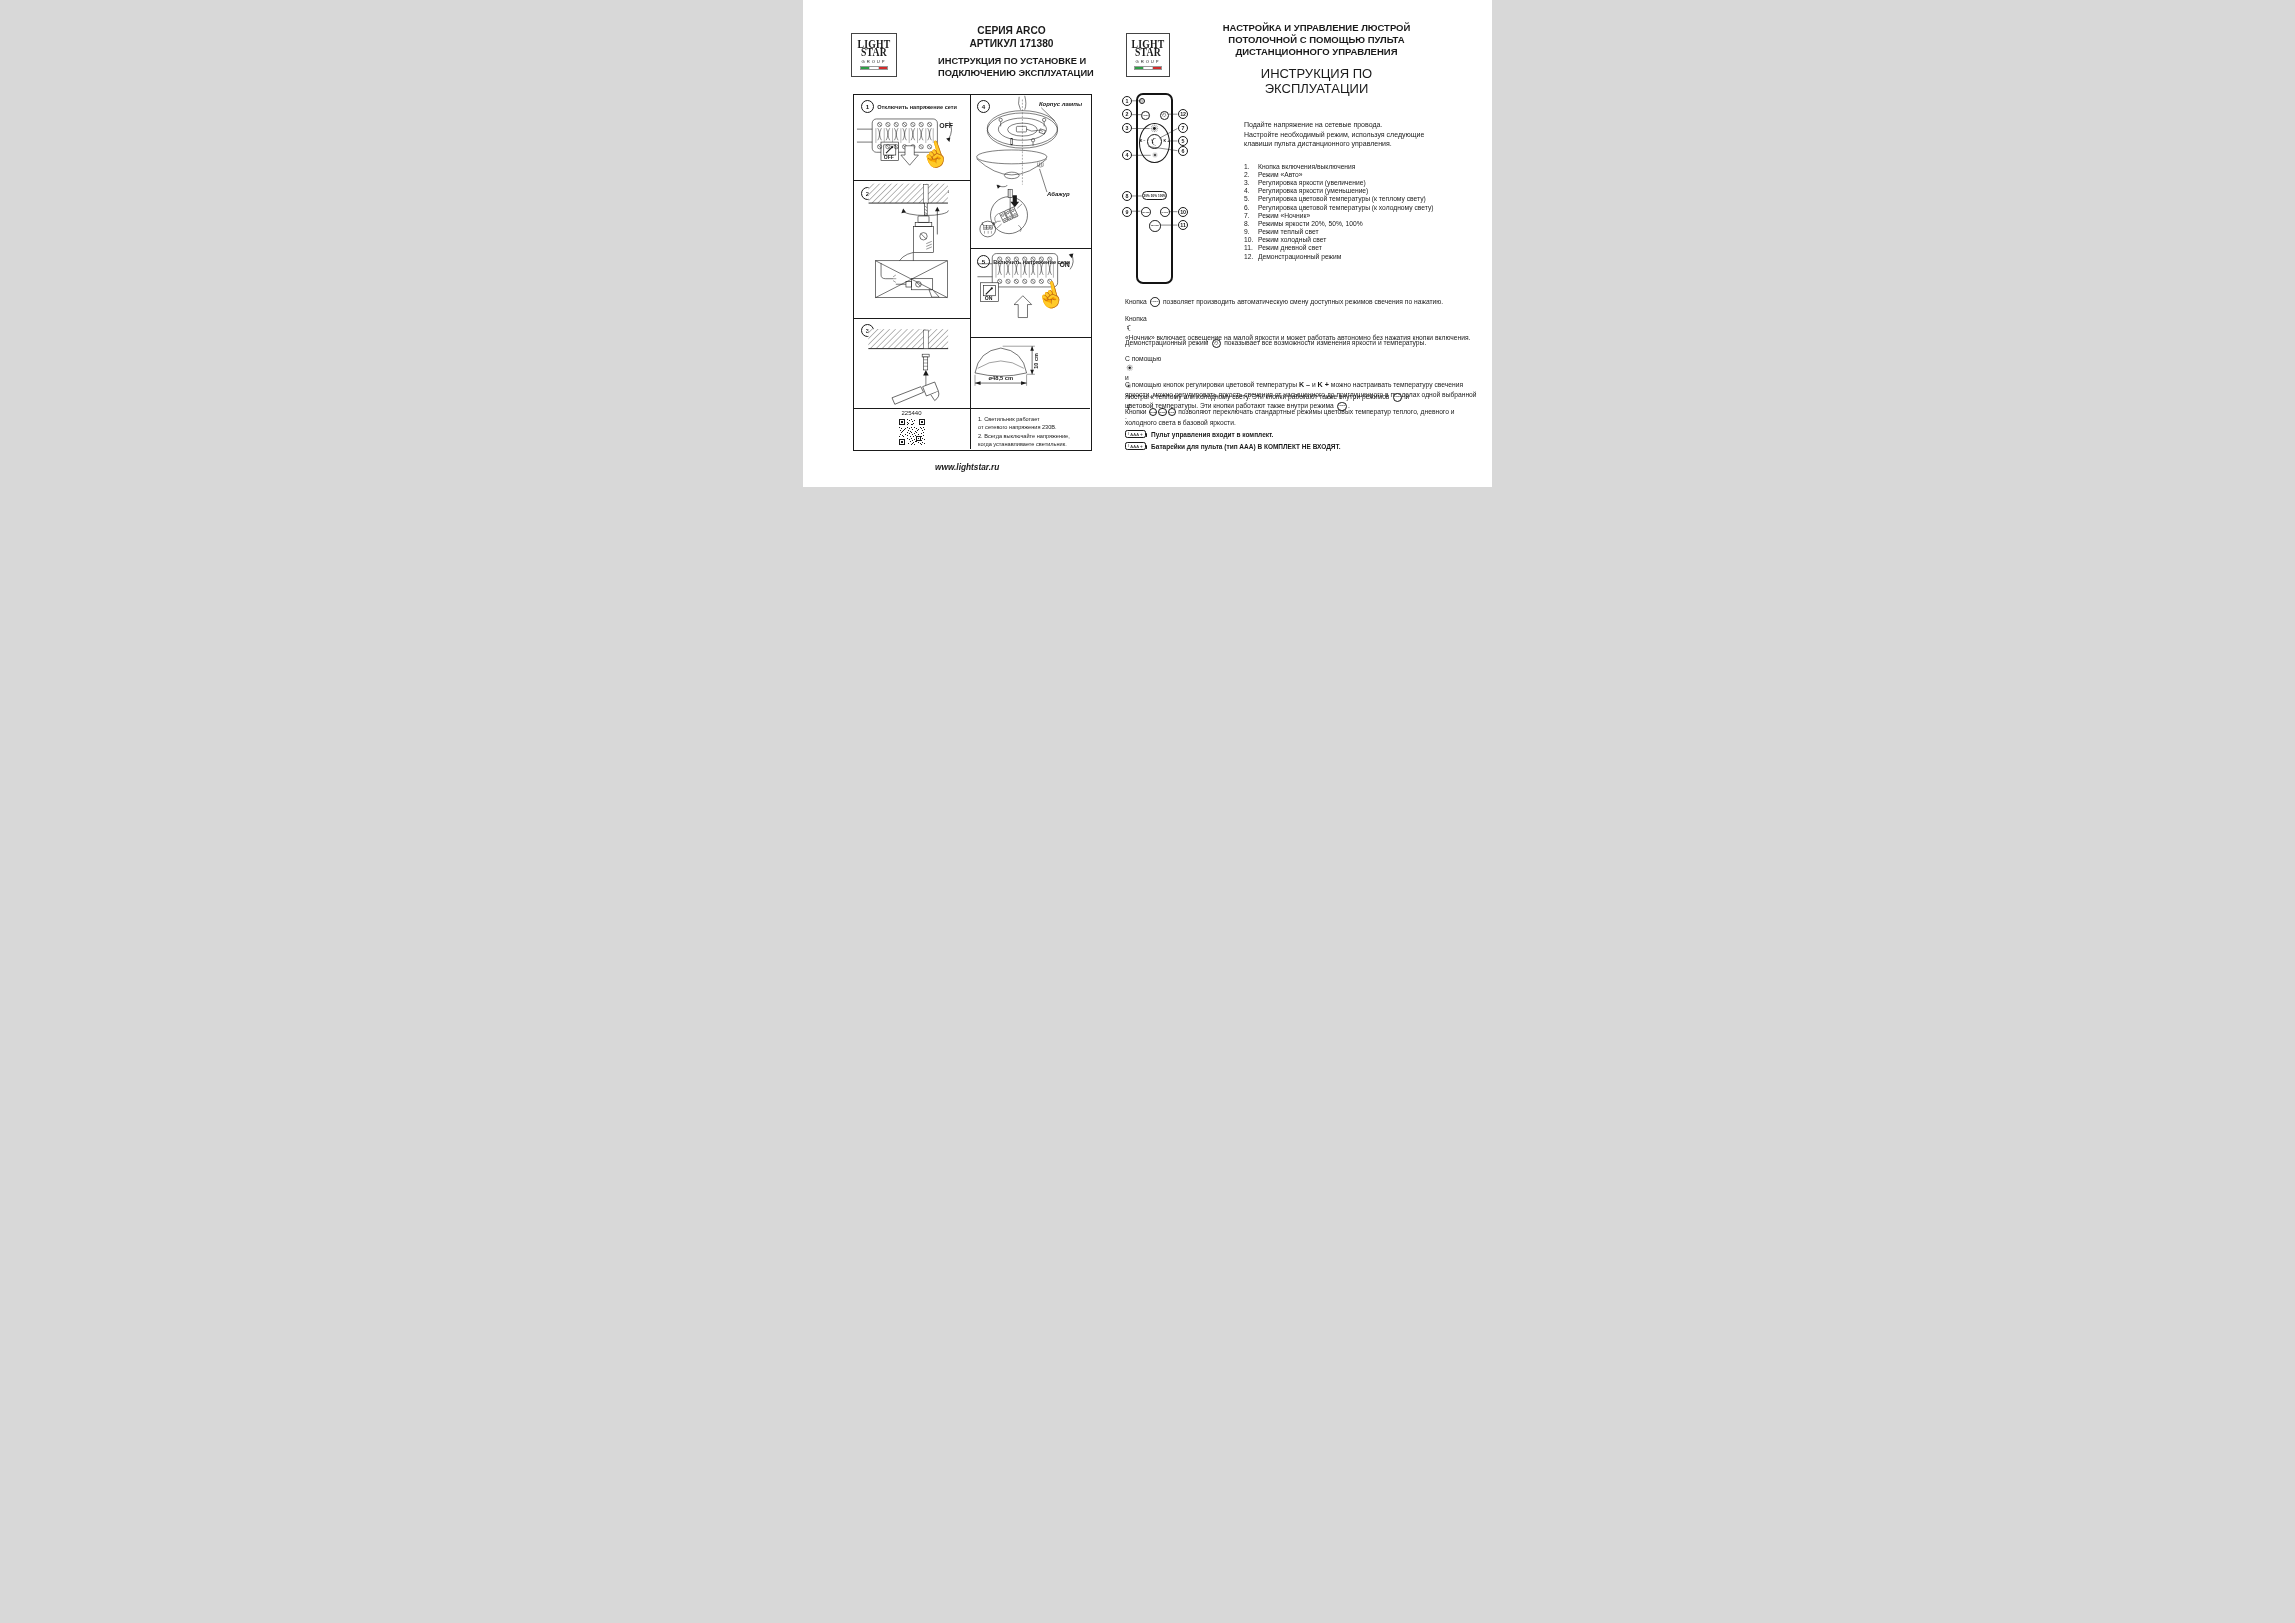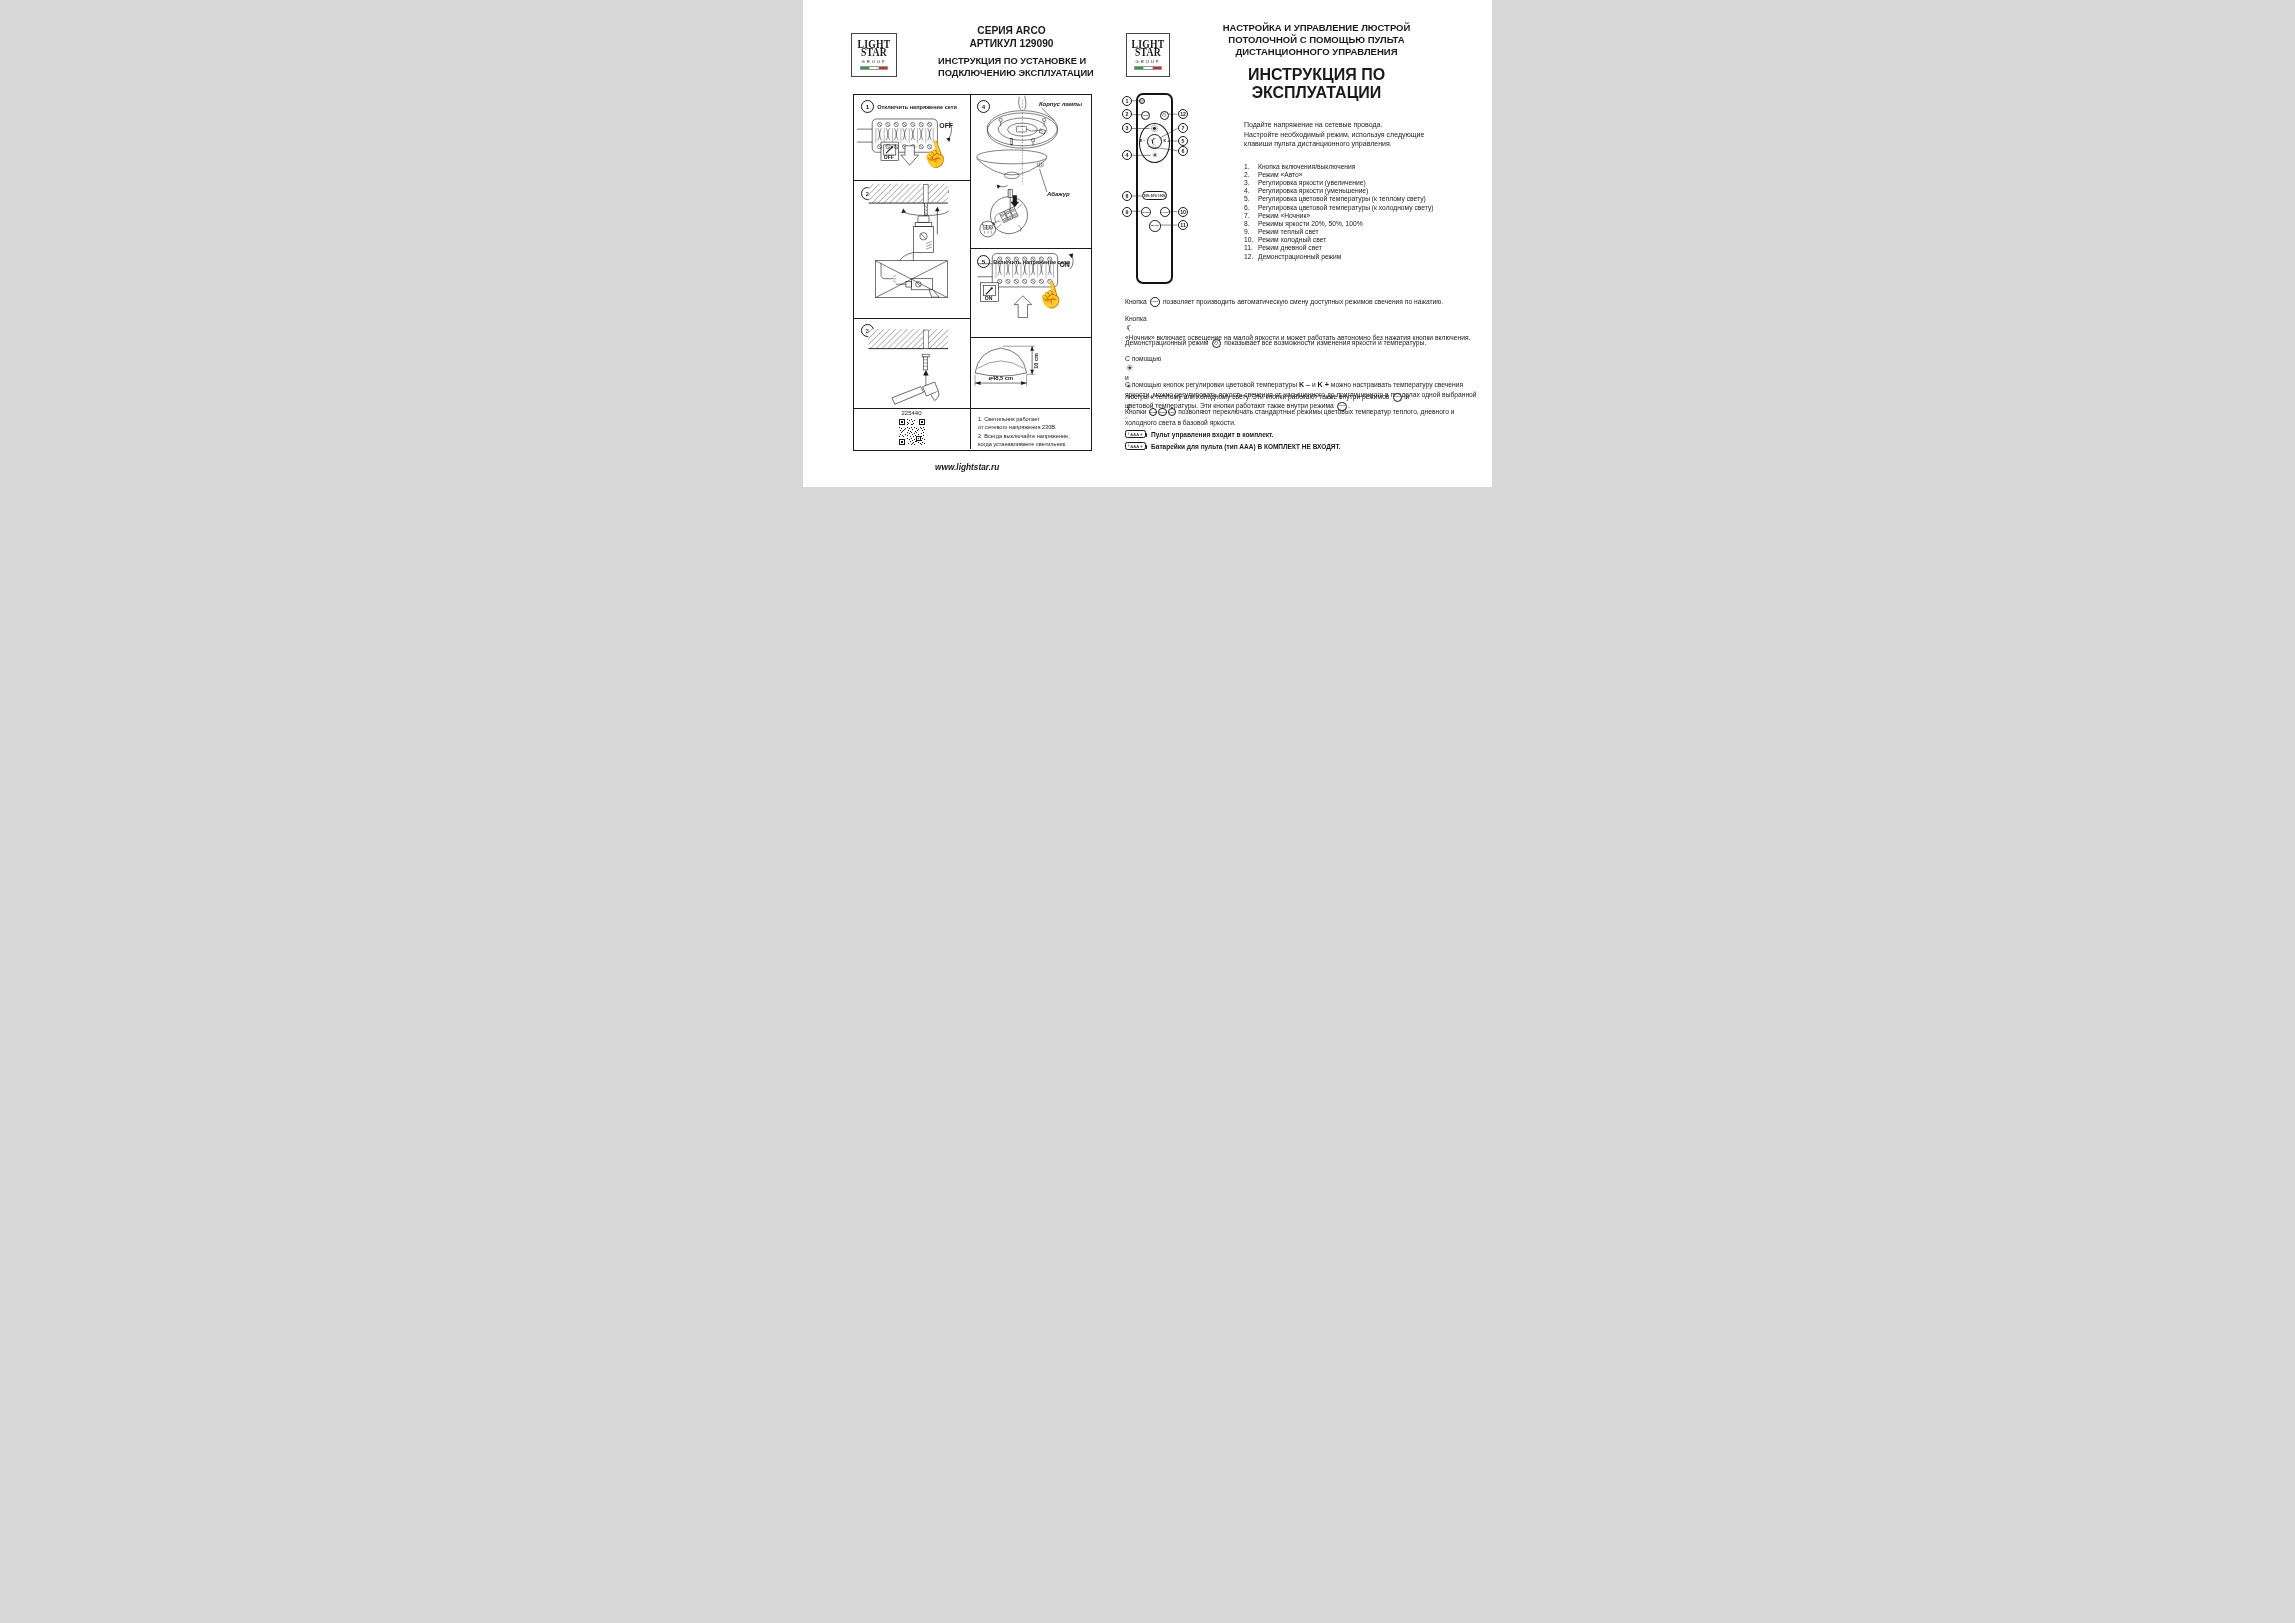--- a/index.html
+++ b/index.html
@@ -16,21 +16,21 @@
   .logo .l1{font-family:"Liberation Serif",serif;font-weight:700;font-size:9.7px;line-height:8.8px;
             letter-spacing:0.2px;transform:scaleY(1.25);}
   .logo .l3{font-size:4.2px;letter-spacing:1.9px;margin-top:1.9px;}
   .flag{display:flex;width:28px;height:4.2px;border:0.5px solid #999;margin-top:2.3px;box-sizing:border-box;}
   .flag>div{flex:1;}
   .fg{background:#2e9e45;}.fw{background:#fff;border-left:0.5px solid #ccc;border-right:0.5px solid #ccc;}.fr{background:#d22b2b;}
   
   .t-series{font-size:10.2px;font-weight:700;line-height:13px;}
   .t-sub{font-size:9.3px;font-weight:700;line-height:11.6px;}
   .r-title{font-size:9.5px;font-weight:700;line-height:12px;}
-  .r-sub{font-size:16px;font-weight:700;}
+  .r-sub{font-size:13px;font-weight:400;}
   
   .frame{position:absolute;border:0.7px solid #1a1a1a;}
   .step-head{position:absolute;display:flex;align-items:center;gap:3.2px;}
   .step-num{width:11px;height:11px;border:0.8px solid #1a1a1a;border-radius:50%;display:flex;
             align-items:center;justify-content:center;font-weight:700;font-size:6.2px;background:#fff;flex:0 0 auto;}
   .step-title{font-weight:700;font-size:5.6px;}
   
   .rc-body{position:absolute;border:2.1px solid #141414;border-radius:7px;background:#fff;box-sizing:border-box;}
   .circle{position:absolute;border:0.6px solid #1a1a1a;border-radius:50%;background:#fff;
           display:flex;align-items:center;justify-content:center;box-sizing:border-box;}
@@ -136,21 +136,21 @@
     <div class="l1">STAR</div>
     <div class="l3">GROUP</div>
     <div class="flag">
         <div class="fg"></div>
         <div class="fw"></div>
         <div class="fr"></div>
       </div>
   </div>
 
   <div class="abs t-series center" style="left:116px;top:24px;width:185px;">СЕРИЯ ARCO</div>
-  <div class="abs t-series center" style="left:116px;top:37px;width:185px;">АРТИКУЛ 129090</div>
+  <div class="abs t-series center" style="left:116px;top:37px;width:185px;">АРТИКУЛ 171380</div>
   <div class="abs t-sub prewrap" style="left:135px;top:56px;">ИНСТРУКЦИЯ ПО УСТАНОВКЕ И
 ПОДКЛЮЧЕНИЮ ЭКСПЛУАТАЦИИ</div>
 
   <div class="frame" style="left:50px;top:94px;width:237px;height:355px;"></div>
   <div class="line" style="left:167px;top:94px;width:0.7px;height:355px;"></div>
   <div class="line" style="left:50px;top:180px;width:117px;height:0.7px;"></div>
   <div class="line" style="left:50px;top:318px;width:117px;height:0.7px;"></div>
   <div class="line" style="left:167px;top:248px;width:121px;height:0.7px;"></div>
   <div class="line" style="left:167px;top:337px;width:121px;height:0.7px;"></div>
   <div class="line" style="left:50px;top:408px;width:237px;height:0.7px;"></div>

